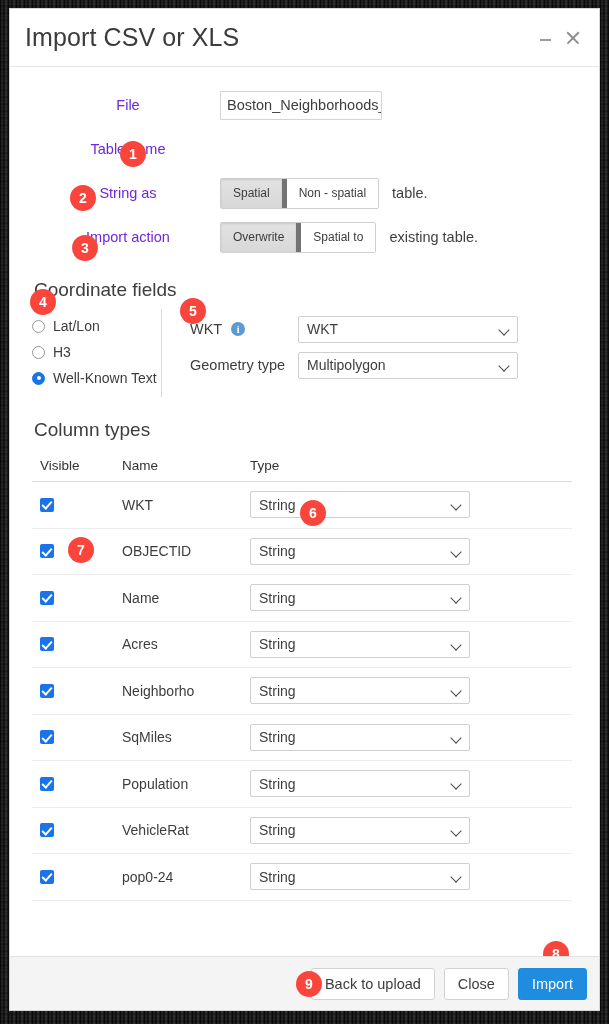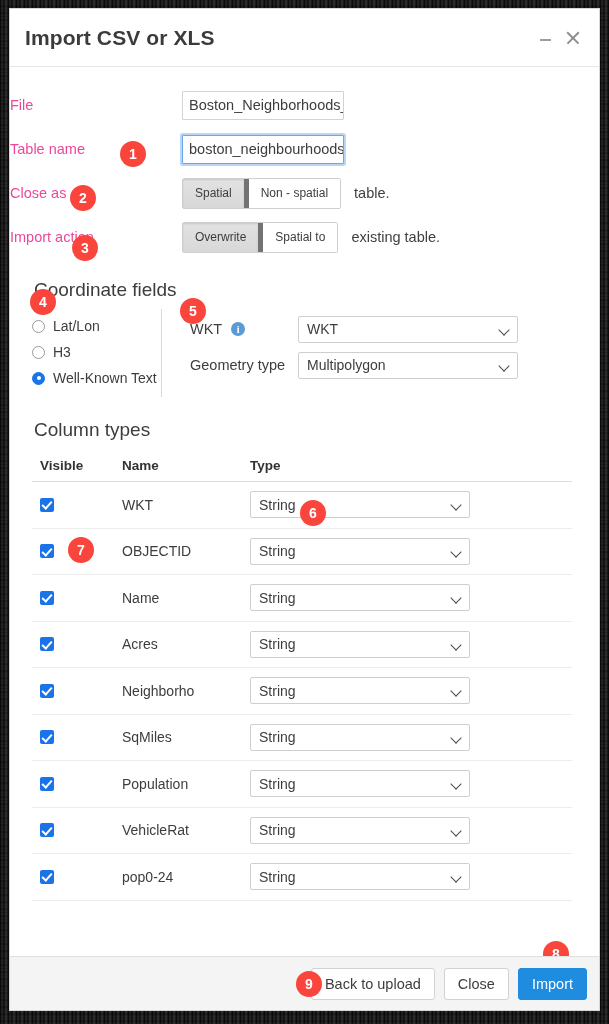--- a/index.html
+++ b/index.html
@@ -47,23 +47,23 @@
   .titlebar {
     position: relative;
     height: 58px;
     flex: 0 0 58px;
     border-bottom: 1px solid #e6e6e6;
     display: flex;
     align-items: center;
     padding: 0 14px 0 15px;
   }
   .title {
-    font-size: 21px;
+    font-size: 25px;
     color: #3b3b3b;
-    font-weight: 700;
+    font-weight: 400;
     letter-spacing: .1px;
   }
   .win-btns {
     margin-left: auto;
     display: flex;
     align-items: center;
     gap: 14px;
     padding-right: 4px;
   }
   .win-min {
@@ -104,25 +104,26 @@
   .form {
     padding: 16px 0 6px 0;
   }
   .row {
     display: flex;
     align-items: center;
     height: 44px;
   }
   .row .lab {
     width: 172px;
-    text-align: left;
+    text-align: center;
     padding-right: 12px;
     font-size: 14.5px;
-    color: #ec4899;
-    position: relative;
+    color: #6d28d9;
+    position: relative;
+    margin-left: 38px;
   }
   .txtbox {
     width: 162px;
     height: 29px;
     border: 1px solid #d3d3d3;
     background: #fff;
     font-size: 14.5px;
     color: #3d3d3d;
     padding: 0 6px;
     font-family: "Liberation Sans", sans-serif;
@@ -265,21 +266,21 @@
   .ct-head { padding-left: 24px; padding-top: 22px; }
   .tbl {
     margin: 14px 22px 0 22px;
     width: 540px;
   }
   .thead {
     display: flex;
     align-items: center;
     height: 26px;
     font-size: 13.5px;
-    font-weight: bold;
+    font-weight: normal;
     color: #333;
     border-bottom: 1px solid #dcdcdc;
     padding-bottom: 6px;
     margin-top: 15px;
   }
   .c-vis  { width: 90px; padding-left: 8px; position: relative; }
   .c-name { width: 128px; }
   .c-type { width: 220px; position: relative; }
 
   .trow {
@@ -375,25 +376,24 @@
     
     <div class="form">
 
       <div class="row">
         <div class="lab">File</div>
         <div class="txtbox">Boston_Neighborhoods_</div>
       </div>
 
       <div class="row">
         <div class="lab">Table name</div>
-        <div class="txtbox focused">boston_neighbourhoods</div>
       </div>
 
       <div class="row">
-        <div class="lab">Close as</div>
+        <div class="lab">String as</div>
         <div class="seg">
           <div class="btn active">Spatial</div>
           <div class="btn">Non - spatial</div>
         </div>
         <div class="tail">table.</div>
       </div>
 
       <div class="row">
         <div class="lab">Import action</div>
         <div class="seg">

